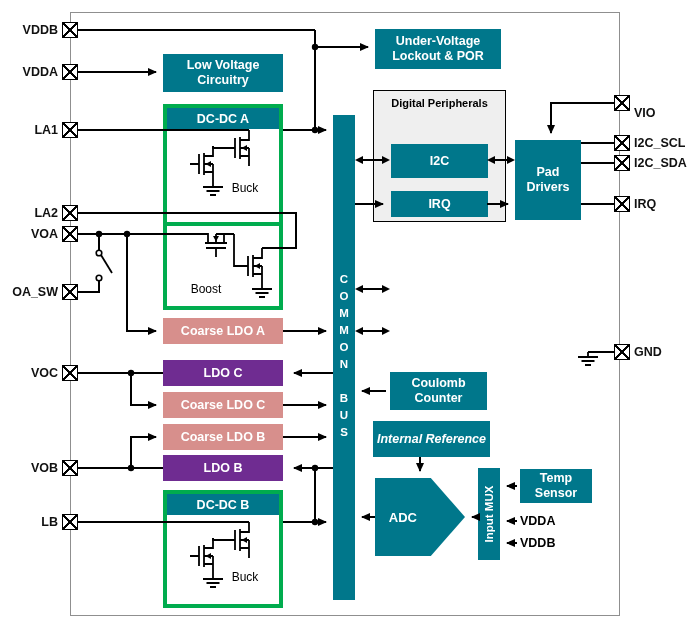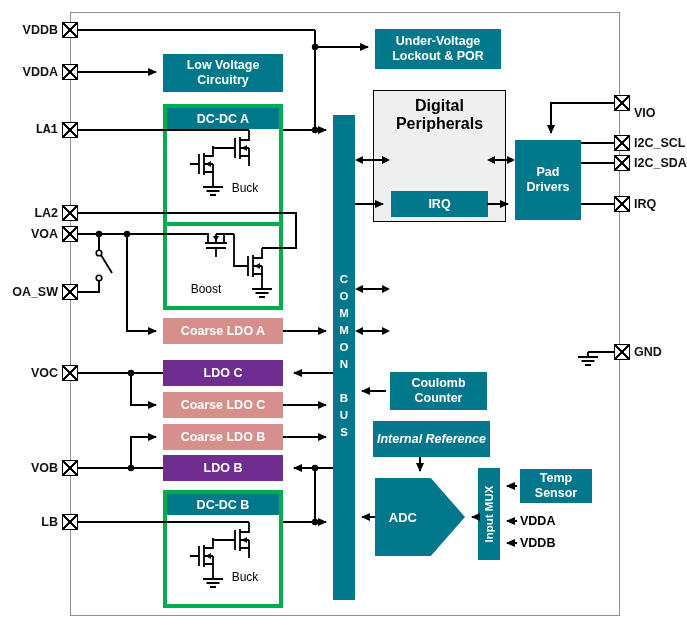--- a/index.html
+++ b/index.html
@@ -8,21 +8,21 @@
   .chip{position:absolute;left:70px;top:12px;width:550px;height:604px;
         border:1.5px solid #8f8f8f;box-sizing:border-box;}
   .blk{position:absolute;display:flex;align-items:center;justify-content:center;
        text-align:center;color:#fff;font-weight:bold;font-size:12.5px;line-height:1.2;
        box-sizing:border-box;}
   .teal{background:#00778B;}
   .salmon{background:#D78F8C;}
   .purple{background:#6F2C91;}
   .panel{background:#EFEFEF;border:1.5px solid #000;color:#000;}
   .panel-title{position:absolute;top:6px;left:0;width:100%;text-align:center;
-       color:#000;font-weight:bold;font-size:16px;line-height:1.15;}
+       color:#000;font-weight:bold;font-size:11px;line-height:1.15;}
   .greenbox{position:absolute;border:4px solid #00AC4E;background:#fff;box-sizing:border-box;}
   .dcdc-header{position:absolute;left:0;right:0;top:0;height:21px;background:#00778B;
        color:#fff;font-weight:bold;font-size:12.5px;display:flex;align-items:center;justify-content:center;}
   .mode-label{position:absolute;color:#000;font-size:12px;text-align:center;line-height:16px;}
   .pin{position:absolute;width:16px;height:16px;box-sizing:border-box;border:1.7px solid #000;
        background:
         linear-gradient(to top right, transparent calc(50% - 1px), #000 calc(50% - 1px), #000 calc(50% + 1px), transparent calc(50% + 1px)),
         linear-gradient(to bottom right, transparent calc(50% - 1px), #000 calc(50% - 1px), #000 calc(50% + 1px), transparent calc(50% + 1px)),
         #fff;}
   .pin-label{position:absolute;height:16px;line-height:16px;font-size:12.5px;font-weight:bold;color:#111;}
@@ -74,20 +74,21 @@
   <div class="mode-label" style="left:210px;top:569px;width:70px;">Buck</div>
 
   <div class="bus">
     <span class="bus-text">COMMON BUS</span>
   </div>
 
   <div class="blk teal" style="left:375px;top:29px;width:126px;height:40px;">Under-Voltage Lockout &amp; POR</div>
 
   <div class="panel" style="position:absolute;left:373px;top:90px;width:133px;height:132px;box-sizing:border-box;">
     <div class="panel-title">Digital Peripherals</div>
+    <div class="blk teal" style="left:17px;top:53px;width:97px;height:34px;">I2C</div>
     <div class="blk teal" style="left:17px;top:100px;width:97px;height:26px;">IRQ</div>
   </div>
 
   <div class="blk teal" style="left:515px;top:140px;width:66px;height:80px;">Pad Drivers</div>
 
 
   <div class="blk teal" style="left:390px;top:372px;width:97px;height:38px;">Coulomb Counter</div>
 
   <div class="blk teal" style="left:373px;top:421px;width:117px;height:36px;font-style:italic;">Internal Reference</div>
 
@@ -109,21 +110,21 @@
   <div class="pin" style="left:62px;top:122px;"></div>
   <div class="pin" style="left:62px;top:205px;"></div>
   <div class="pin" style="left:62px;top:226px;"></div>
   <div class="pin" style="left:62px;top:284px;"></div>
   <div class="pin" style="left:62px;top:365px;"></div>
   <div class="pin" style="left:62px;top:460px;"></div>
   <div class="pin" style="left:62px;top:514px;"></div>
 
   <div class="pin-label pl-left" style="top:22px;">VDDB</div>
   <div class="pin-label pl-left" style="top:64px;">VDDA</div>
-  <div class="pin-label pl-left" style="top:122px;font-family:Liberation Mono, monospace;">LA1</div>
+  <div class="pin-label pl-left" style="top:122px;">LA1</div>
   <div class="pin-label pl-left" style="top:205px;">LA2</div>
   <div class="pin-label pl-left" style="top:226px;">VOA</div>
   <div class="pin-label pl-left" style="top:284px;">OA_SW</div>
   <div class="pin-label pl-left" style="top:365px;">VOC</div>
   <div class="pin-label pl-left" style="top:460px;">VOB</div>
   <div class="pin-label pl-left" style="top:514px;">LB</div>
 
   <div class="pin" style="left:614px;top:95px;"></div>
   <div class="pin" style="left:614px;top:135px;"></div>
   <div class="pin" style="left:614px;top:155px;"></div>

